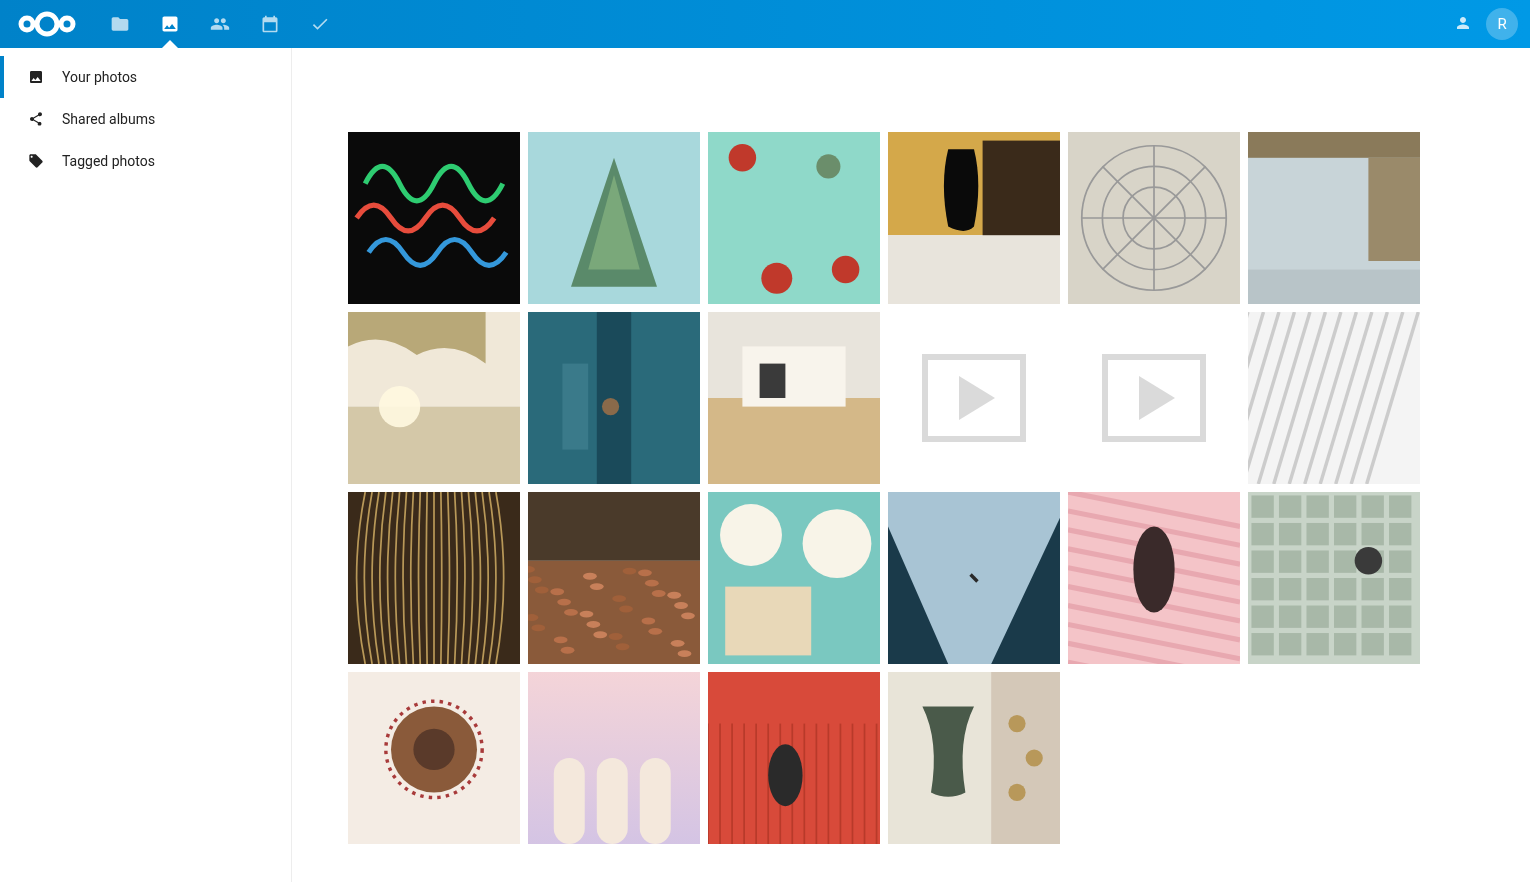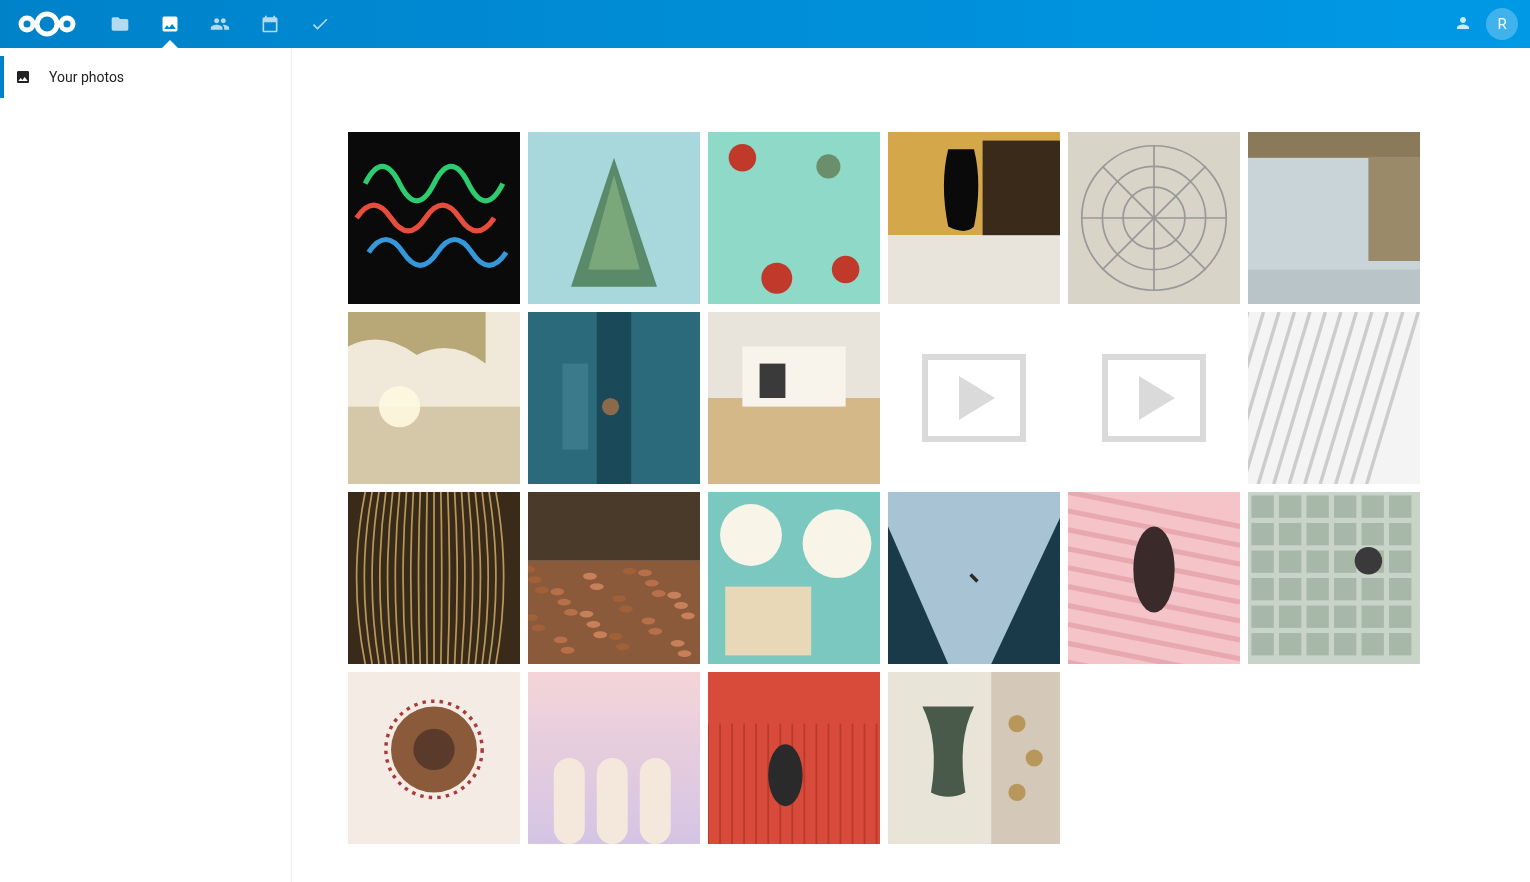--- a/index.html
+++ b/index.html
@@ -83,21 +83,21 @@
 .sidebar {
   width: 292px;
   border-right: 1px solid #ededed;
   padding-top: 8px;
   background: #fff;
 }
 .sidebar-item {
   display: flex;
   align-items: center;
   height: 42px;
-  padding: 0 15px;
+  padding: 0 28px;
   cursor: pointer;
   gap: 18px;
   color: #222;
 }
 .sidebar-item.active {
   box-shadow: inset 4px 0 0 #0082c9;
 }
 .sidebar-icon {
   width: 16px;
   height: 16px;
@@ -206,20 +206,36 @@
 
 <div class="layout">
   <div class="sidebar">
     <div class="sidebar-item active">
       <span class="sidebar-icon">
         <svg width="16" height="16" viewBox="0 0 24 24" fill="#222">
             <path d="M21 19V5c0-1.1-.9-2-2-2H5c-1.1 0-2 .9-2 2v14c0 1.1.9 2 2 2h14c1.1 0 2-.9 2-2zM8.5 13.5l2.5 3.01L14.5 12l4.5 6H5l3.5-4.5z"></path>
           </svg>
       </span>
       <span>Your photos</span>
+    </div>
+    <div class="sidebar-item">
+      <span class="sidebar-icon">
+        <svg width="16" height="16" viewBox="0 0 24 24" fill="#222">
+            <path d="M18 16.08c-.76 0-1.44.3-1.96.77L8.91 12.7c.05-.23.09-.46.09-.7s-.04-.47-.09-.7l7.05-4.11c.54.5 1.25.81 2.04.81 1.66 0 3-1.34 3-3s-1.34-3-3-3-3 1.34-3 3c0 .24.04.47.09.7L8.04 9.81C7.5 9.31 6.79 9 6 9c-1.66 0-3 1.34-3 3s1.34 3 3 3c.79 0 1.5-.31 2.04-.81l7.12 4.16c-.5.21-.8.43-.8.65 0 1.61 1.31 2.92 2.92 2.92 1.61 0 2.92-1.31 2.92-2.92s-1.31-2.92-2.92-2.92z"></path>
+          </svg>
+      </span>
+      <span>Shared albums</span>
+    </div>
+    <div class="sidebar-item">
+      <span class="sidebar-icon">
+        <svg width="16" height="16" viewBox="0 0 24 24" fill="#222">
+            <path d="M21.41 11.58l-9-9C12.05 2.22 11.55 2 11 2H4c-1.1 0-2 .9-2 2v7c0 .55.22 1.05.59 1.42l9 9c.36.36.86.58 1.41.58.55 0 1.05-.22 1.41-.59l7-7c.37-.36.59-.86.59-1.41 0-.55-.23-1.06-.59-1.42zM5.5 7C4.67 7 4 6.33 4 5.5S4.67 4 5.5 4 7 4.67 7 5.5 6.33 7 5.5 7z"></path>
+          </svg>
+      </span>
+      <span>Tagged photos</span>
     </div>
   </div>
 
   <div class="content">
     <div class="grid" id="grid">
         <div class="tile">
           <svg class="bg" viewBox="0 0 100 100" preserveAspectRatio="xMidYMid slice">
             <rect width="100" height="100" fill="#0a0a0a"></rect>
             <path d="M10 30 Q20 10 30 30 T50 30 T70 30 T90 30" stroke="#2ecc71" stroke-width="3" fill="none"></path>
             <path d="M5 50 Q15 35 25 50 T45 50 T65 50 T85 50" stroke="#e74c3c" stroke-width="3" fill="none"></path>

